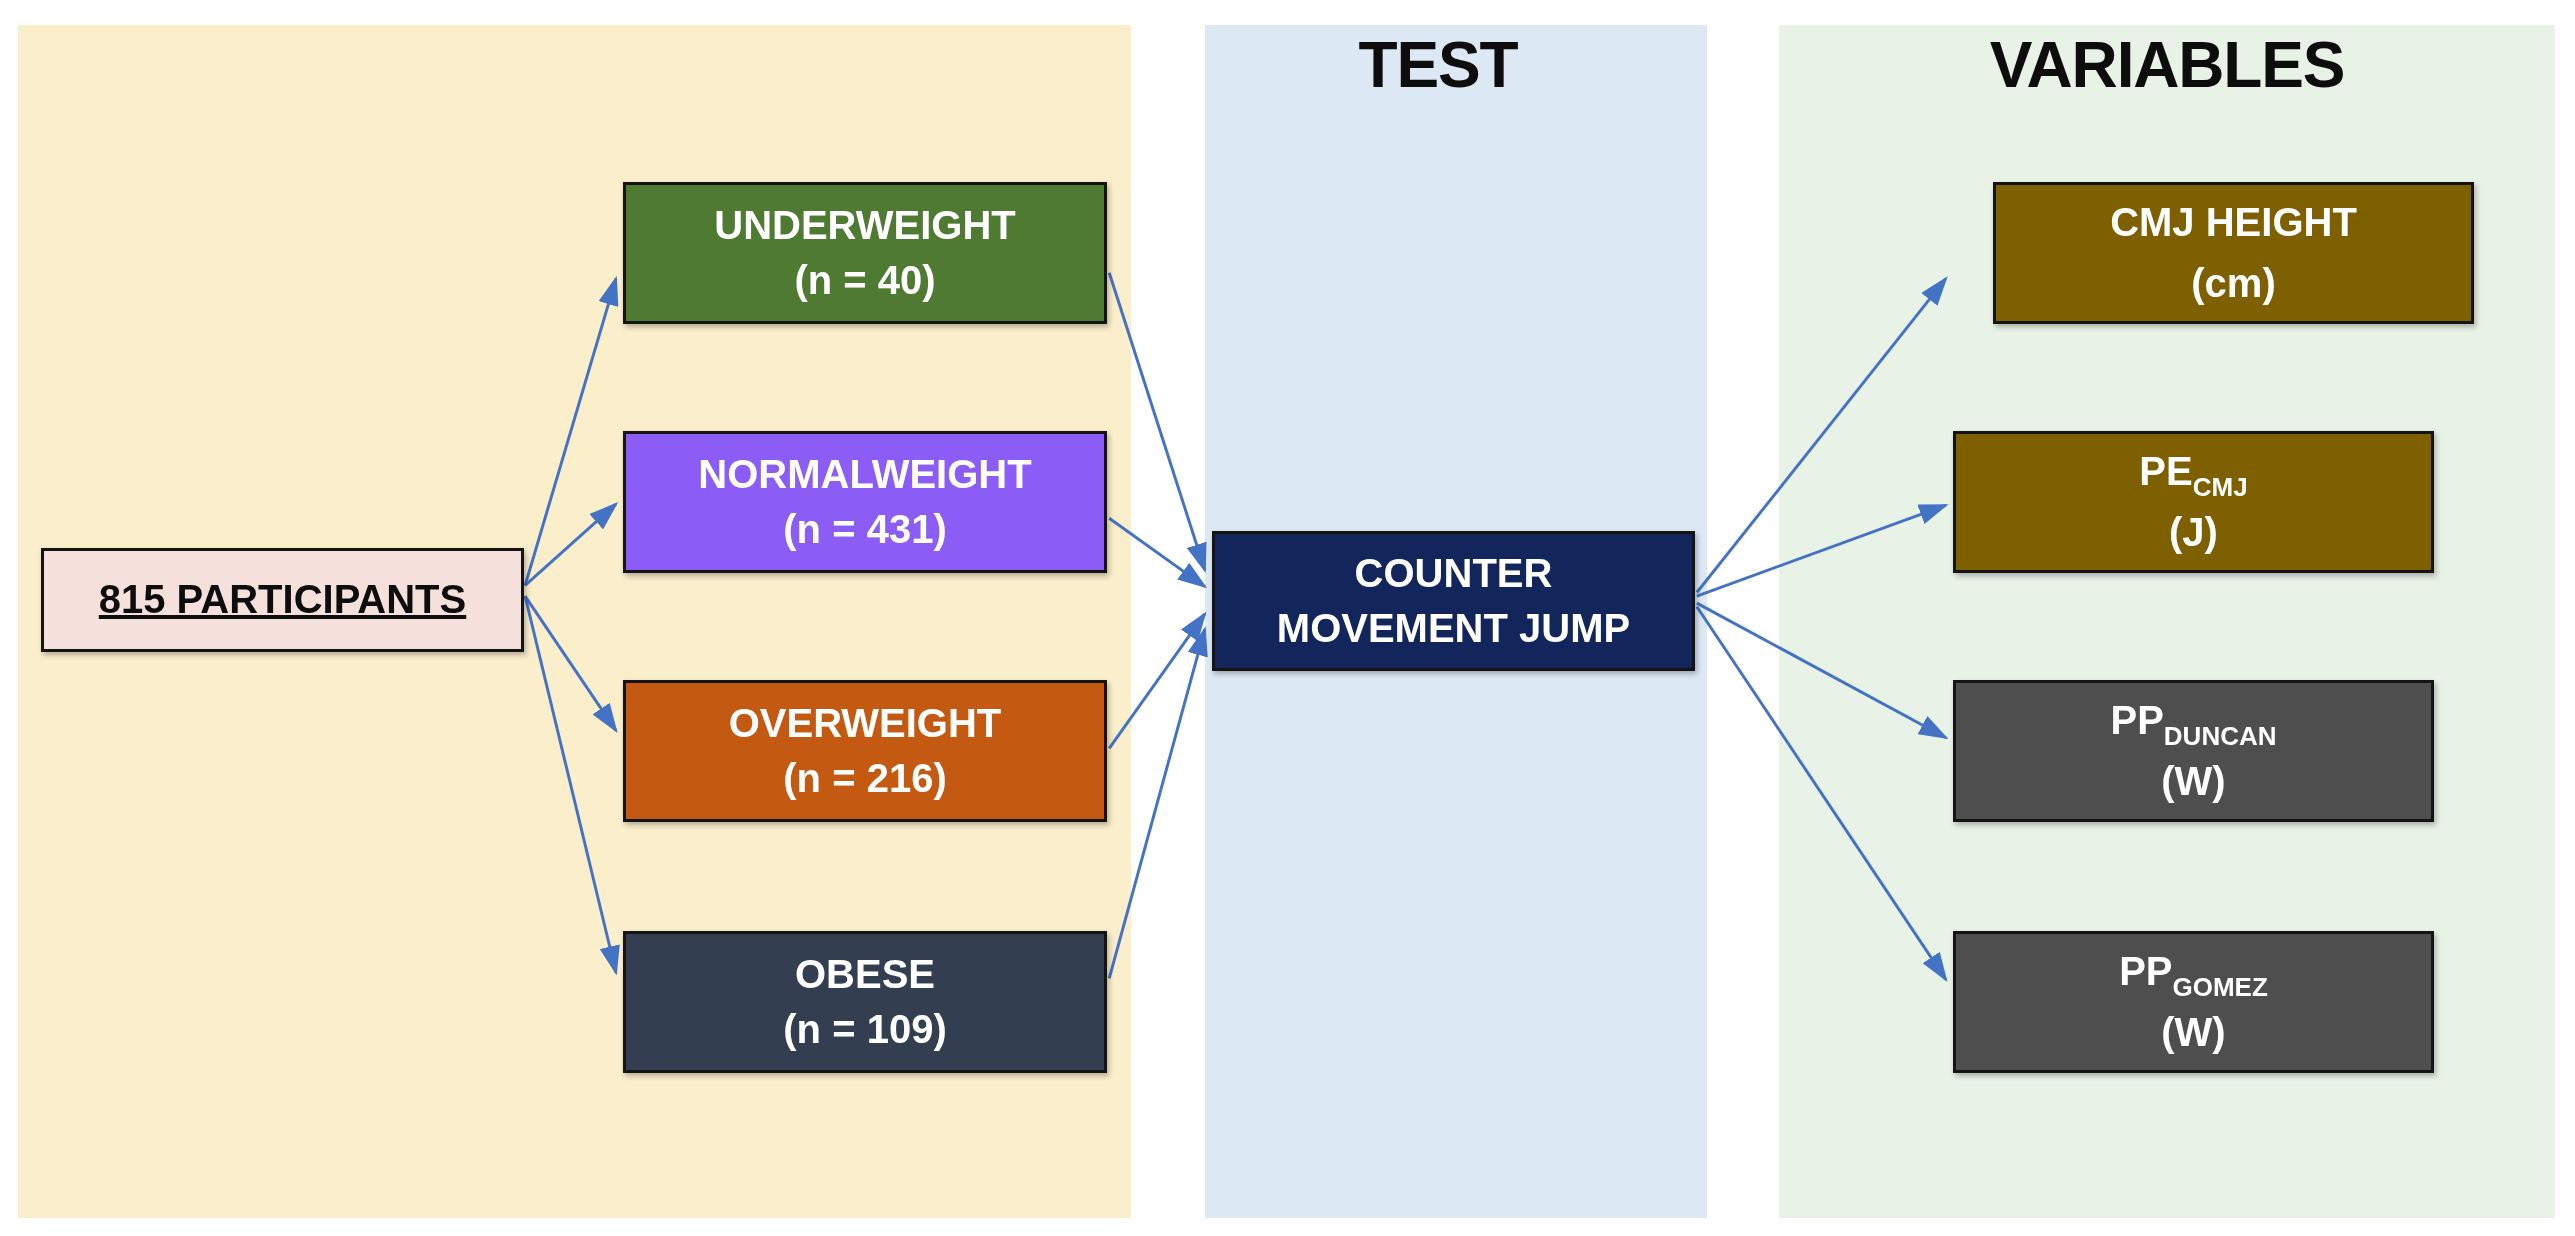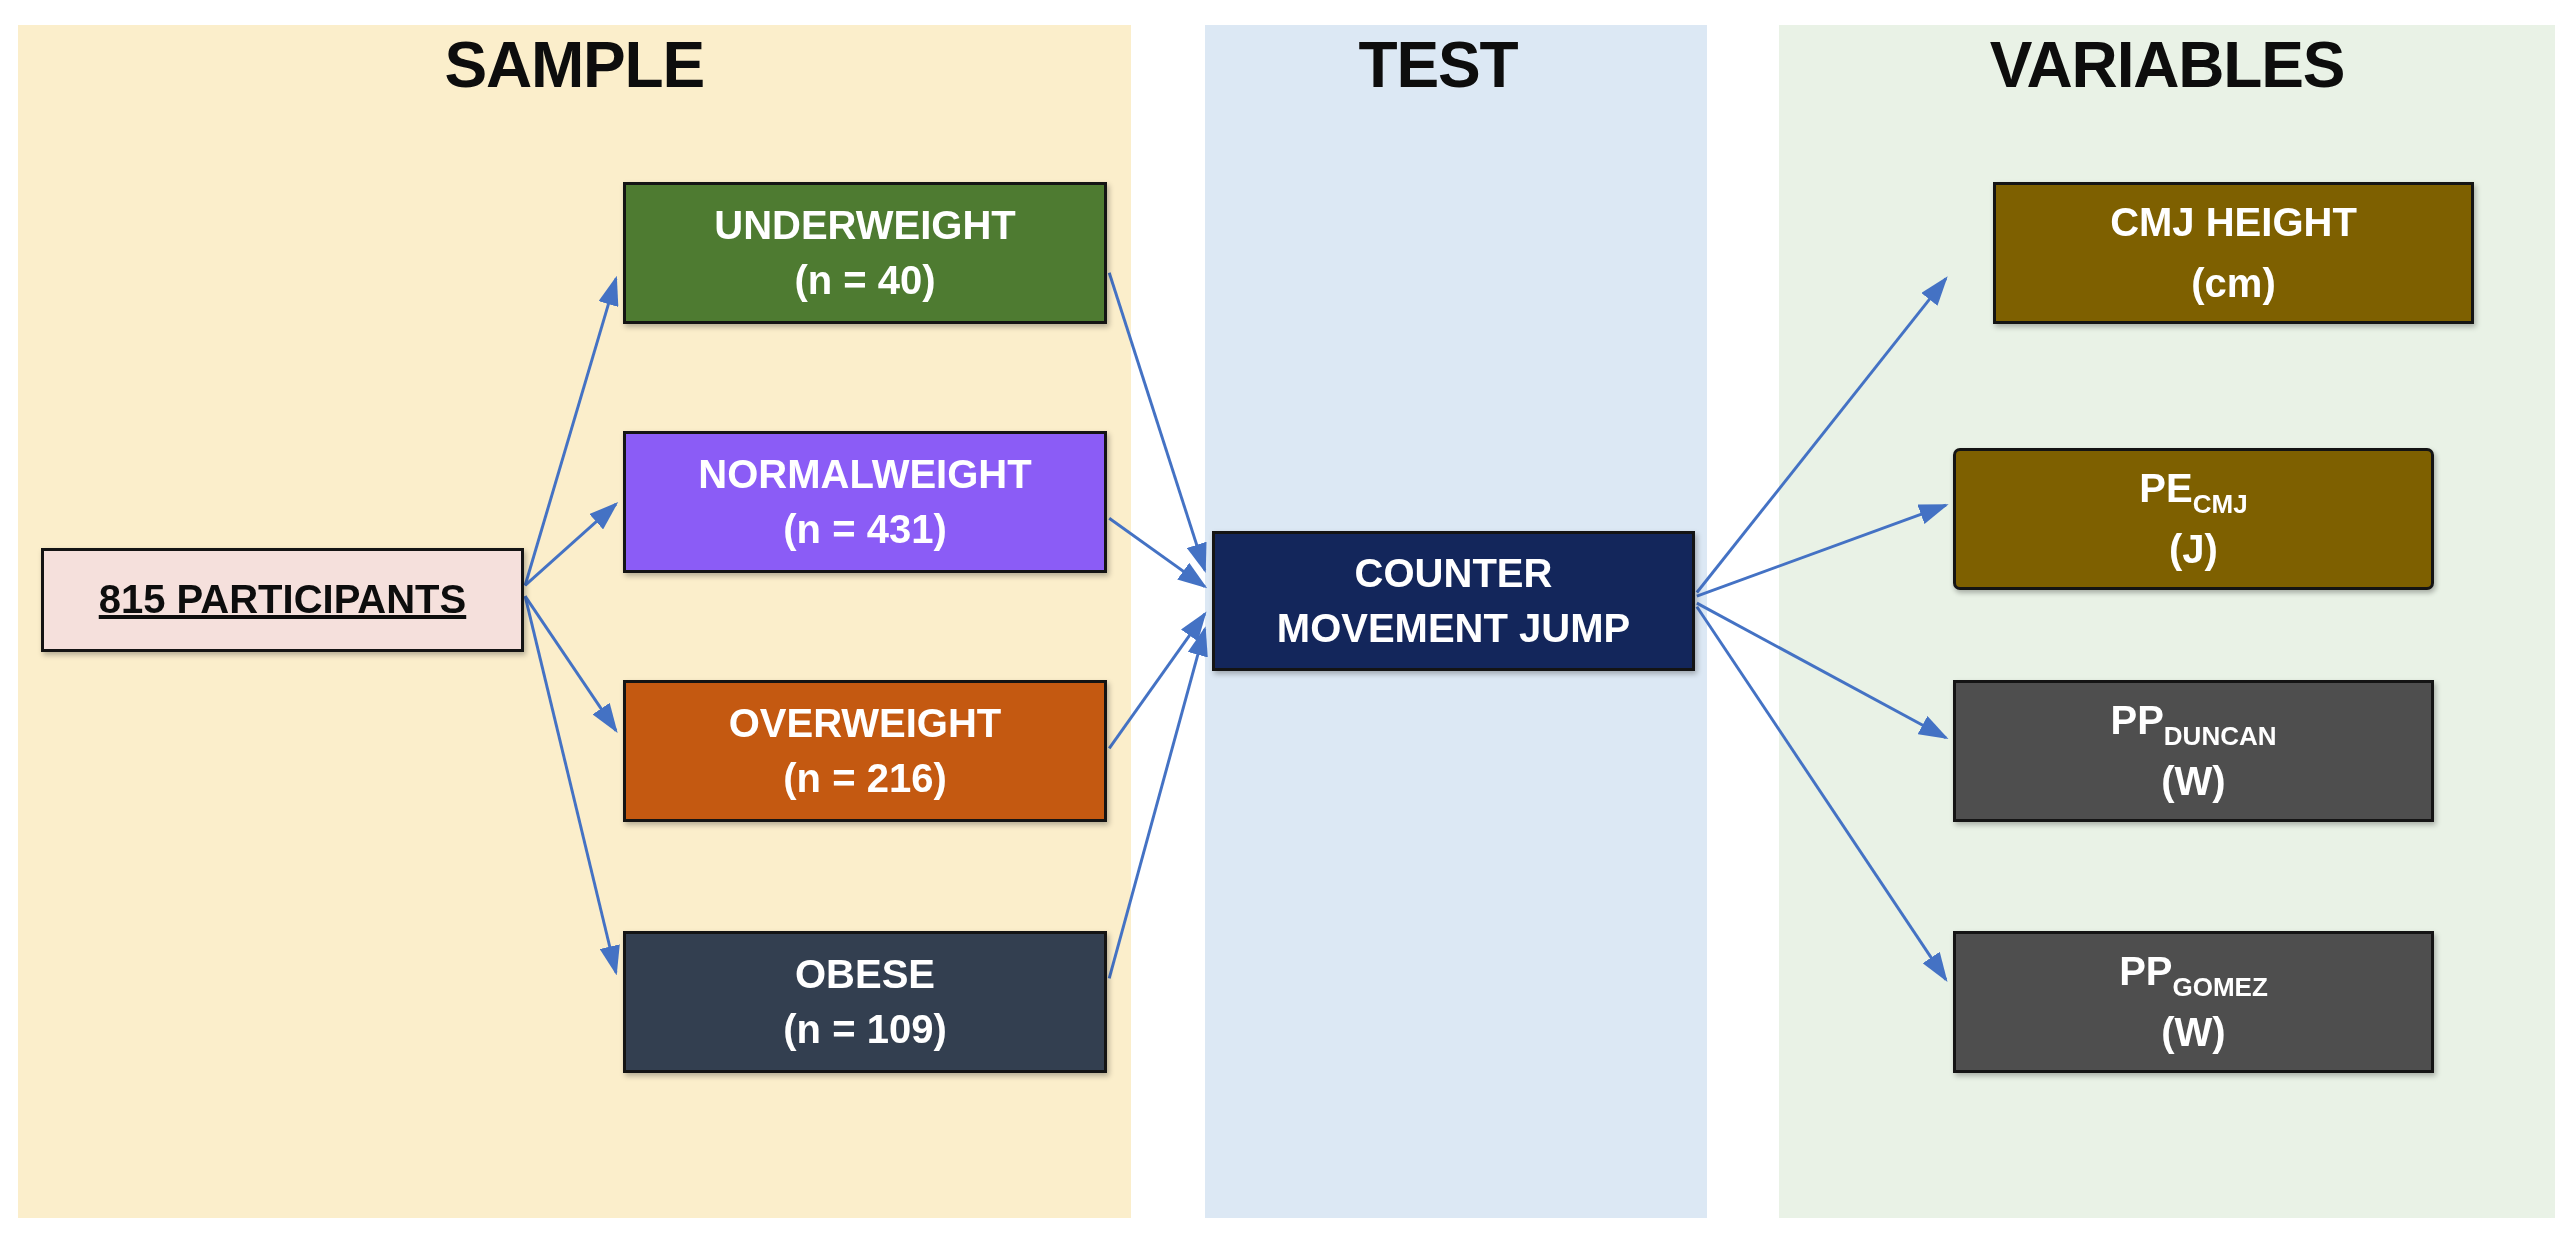--- a/index.html
+++ b/index.html
@@ -71,41 +71,40 @@
   .group-node    { left: 623px; width: 484px; height: 142px; }
   #group-0 { top: 182px;  }
   #group-1 { top: 431px;  }
   #group-2 { top: 680px; }
   #group-3 { top: 931px; }
 
   #test-node { left: 1212px; top: 531px; width: 483px; height: 140px; }
 
   .var-node { left: 1953px; width: 481px; height: 142px; }
   #var-0 { top: 182px; margin-left: 40px;  }
-  #var-1 { top: 448px; border-radius: 7px;  }
+  #var-1 { top: 431px;  }
   #var-2 { top: 680px; }
   #var-3 { top: 931px; }
 
   .node .line { display: block; }
   .subscript {
     font-size: 26px;
     vertical-align: -10.6px;
     letter-spacing: 0;
   }
 </style>
 </head>
 <body>
 
 <div id="canvas">
 
   <div class="panel" id="panel-sample" style="background: rgb(251, 238, 203);"></div>
   <div class="panel" id="panel-test" style="background: rgb(220, 232, 244);"></div>
   <div class="panel" id="panel-variables" style="background: rgb(233, 242, 230);"></div>
 
-  <div class="panel-title" style="left:17.7px; width:1113px;">SAMPLE</div>
   <div class="panel-title" style="left:1205px; width:466px;">TEST</div>
   <div class="panel-title" style="left:1779px; width:776px;">VARIABLES</div>
 
   <svg id="arrow-layer" viewBox="0 0 4366 2096" xmlns="http://www.w3.org/2000/svg">
     <defs>
       <marker id="ah" markerWidth="10" markerHeight="7" refX="9" refY="3.5" orient="auto" markerUnits="strokeWidth">
         <path d="M0,0 L10,3.5 L0,7 Z" fill="#4472C4"></path>
       </marker>
     </defs>
     <g stroke="#4472C4" stroke-width="5" fill="none">

